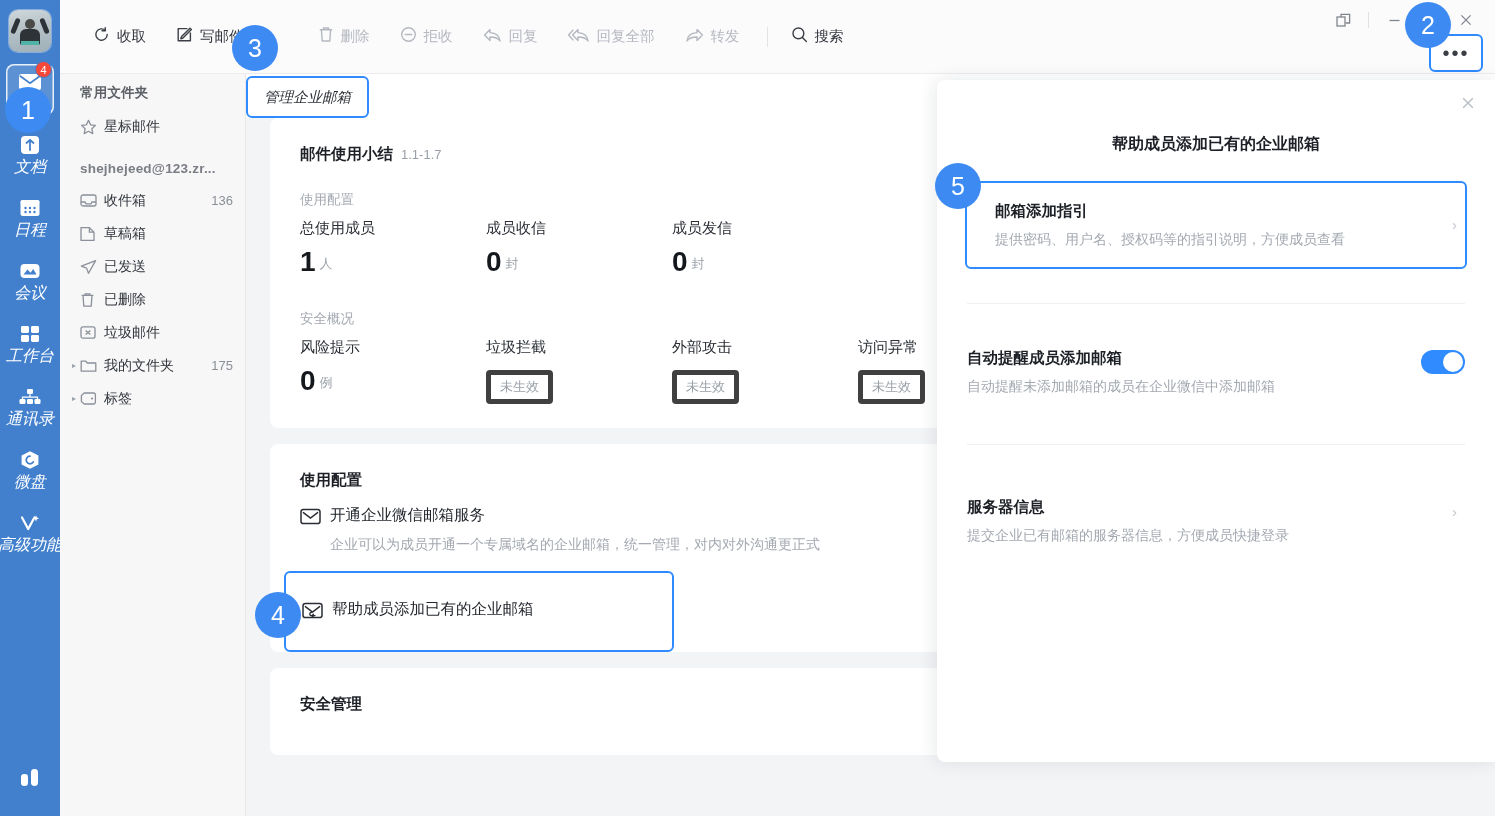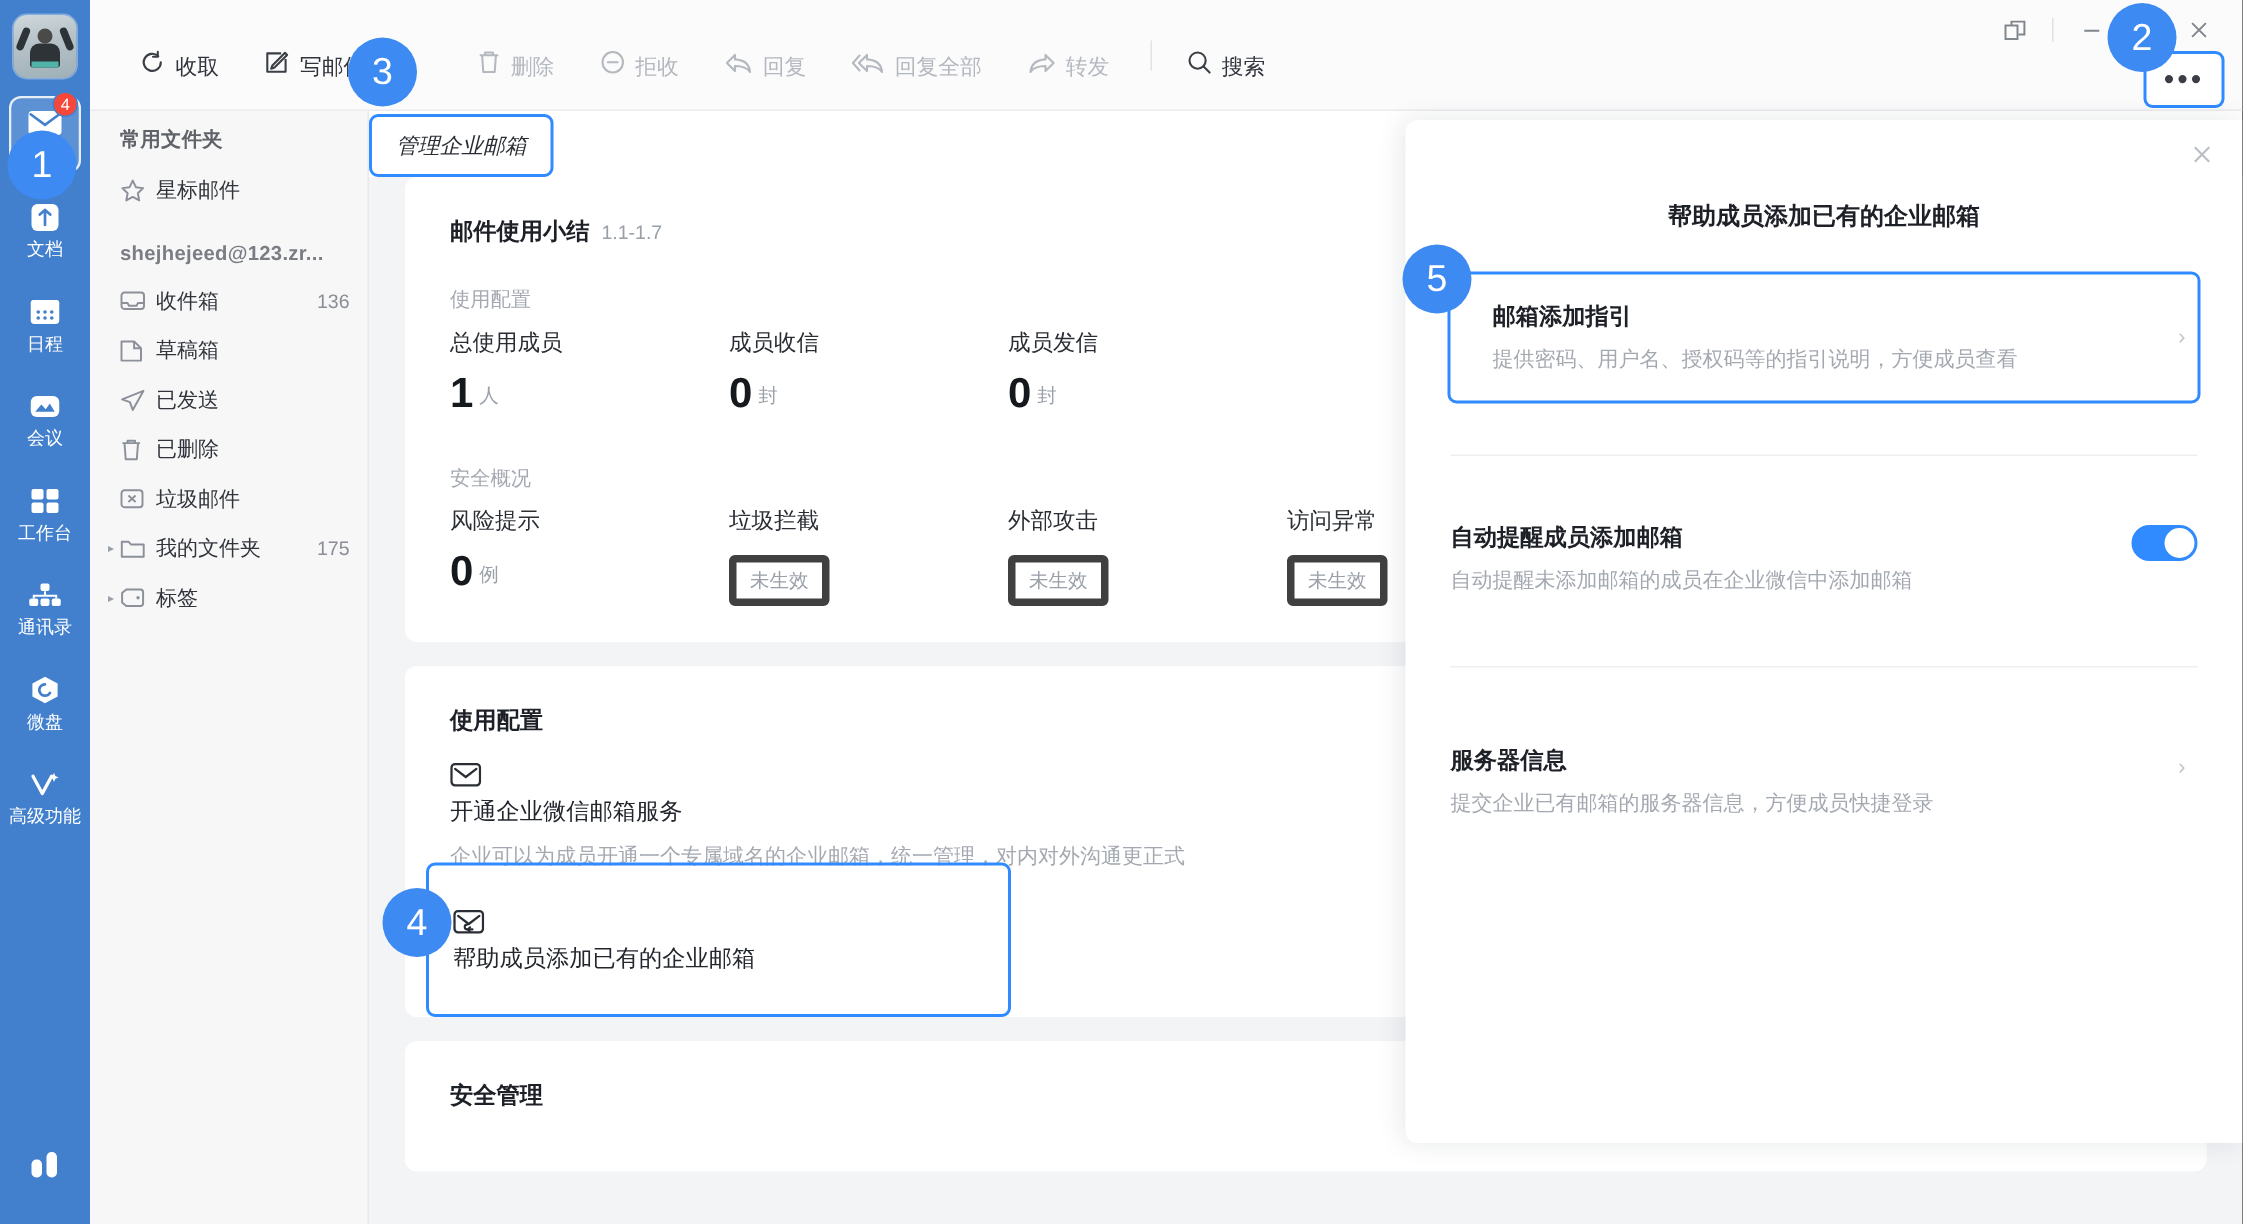--- a/index.html
+++ b/index.html
@@ -52,21 +52,21 @@
     display: flex; flex-direction: column; align-items: center;
     color: #ffffff; cursor: pointer;
     border-radius: 8px; padding: 5px 0 4px;
     position: relative; flex: none;
   }
   .rail-item.active {
     background: rgba(255,255,255,0.14);
     box-shadow: inset 0 0 0 1.5px rgba(255,255,255,0.85);
   }
   .rail-item .ico { height: 26px; display:flex;align-items:center;justify-content:center; }
-  .rail-item .lbl { font-size: 12px; line-height: 15px; margin-top: 1px; white-space: nowrap;}
+  .rail-item .lbl { font-size: 16px; line-height: 15px; margin-top: 1px; white-space: nowrap; font-style: italic;}
   .rail-badge {
     position: absolute; right: 2px; top: -3px;
     min-width: 17px; height: 17px; padding: 0 4px;
     background: #f5483b; color: #fff; border-radius: 9px;
     font-size: 11px; line-height: 17px; text-align: center;
     border: 1.5px solid #4280cd;
   }
   #rail-bottom { position:absolute; bottom: 24px; left:0; width:60px; display:flex;justify-content:center;}
 
   
@@ -102,24 +102,25 @@
 
   
   #toolbar {
     position: absolute; left: 60px; top: 0; right: 0; height: 74px;
     background: #fbfbfc;
     border-bottom: 1px solid #ececef;
     display: flex; align-items: center;
     padding-left: 20px;
   }
   .tb-btn {
-    display: flex; align-items: flex-end; gap: 7px;
+    display: flex; align-items: center; gap: 7px;
     height: 34px; padding: 0 13px; margin-right: 4px;
     font-size: 14.5px; color: #31353b; cursor: pointer; border-radius: 5px;
     white-space: nowrap;
+    font-family: Liberation Mono, monospace;
   }
   .tb-btn.dim { color: #b4b8bf; cursor: default; }
   .tb-sep { width:1px; height:20px; background:#e2e3e6; margin: 0 10px; }
 
   #win-ctrls {
     position: absolute; right: 12px; top: 0; height: 40px;
     display: flex; align-items: center; gap: 2px;
   }
   .win-btn {
     width: 34px; height: 30px; display:flex;align-items:center;justify-content:center;
@@ -157,21 +158,21 @@
   .stat-row { display: grid; grid-template-columns: repeat(4, 186px); }
   .stat-name { font-size: 15px; color:#2a2e34; margin-bottom: 4px; }
   .stat-val { font-size: 28px; font-weight: bold; color:#15181d; line-height: 40px; }
   .stat-val .unit { font-size: 13px; font-weight: normal; color:#9aa0a8; margin-left: 4px; vertical-align: 3px;}
   .chip {
     display:inline-block; margin-top: 9px;
     border: 5px solid #404040; border-radius: 4px;
     font-size: 13px; color:#9aa0a8; padding: 3px 9px; background:#fff;
   }
 
-  .opt-row { display:flex; align-items:flex-start; padding: 14px 0 2px; flex-direction: column; }
+  .opt-row { display:flex; align-items:flex-start; padding: 14px 0 2px; }
   .opt-ico { width: 30px; color:#2a2e34; padding-top:2px; }
   .opt-title { font-size: 15.5px; color:#23272d; }
   .opt-desc { font-size: 14px; color:#a4a9b1; margin-top: 10px; font-family: Liberation Mono, monospace; }
   #opt-help-box {
     position:absolute; left: 14px; right: 0; bottom: 0;
     border: 2px solid #2f8bff; border-radius: 6px;
     width: 390px; padding: 26px 16px; background: transparent;
   }
 
   

